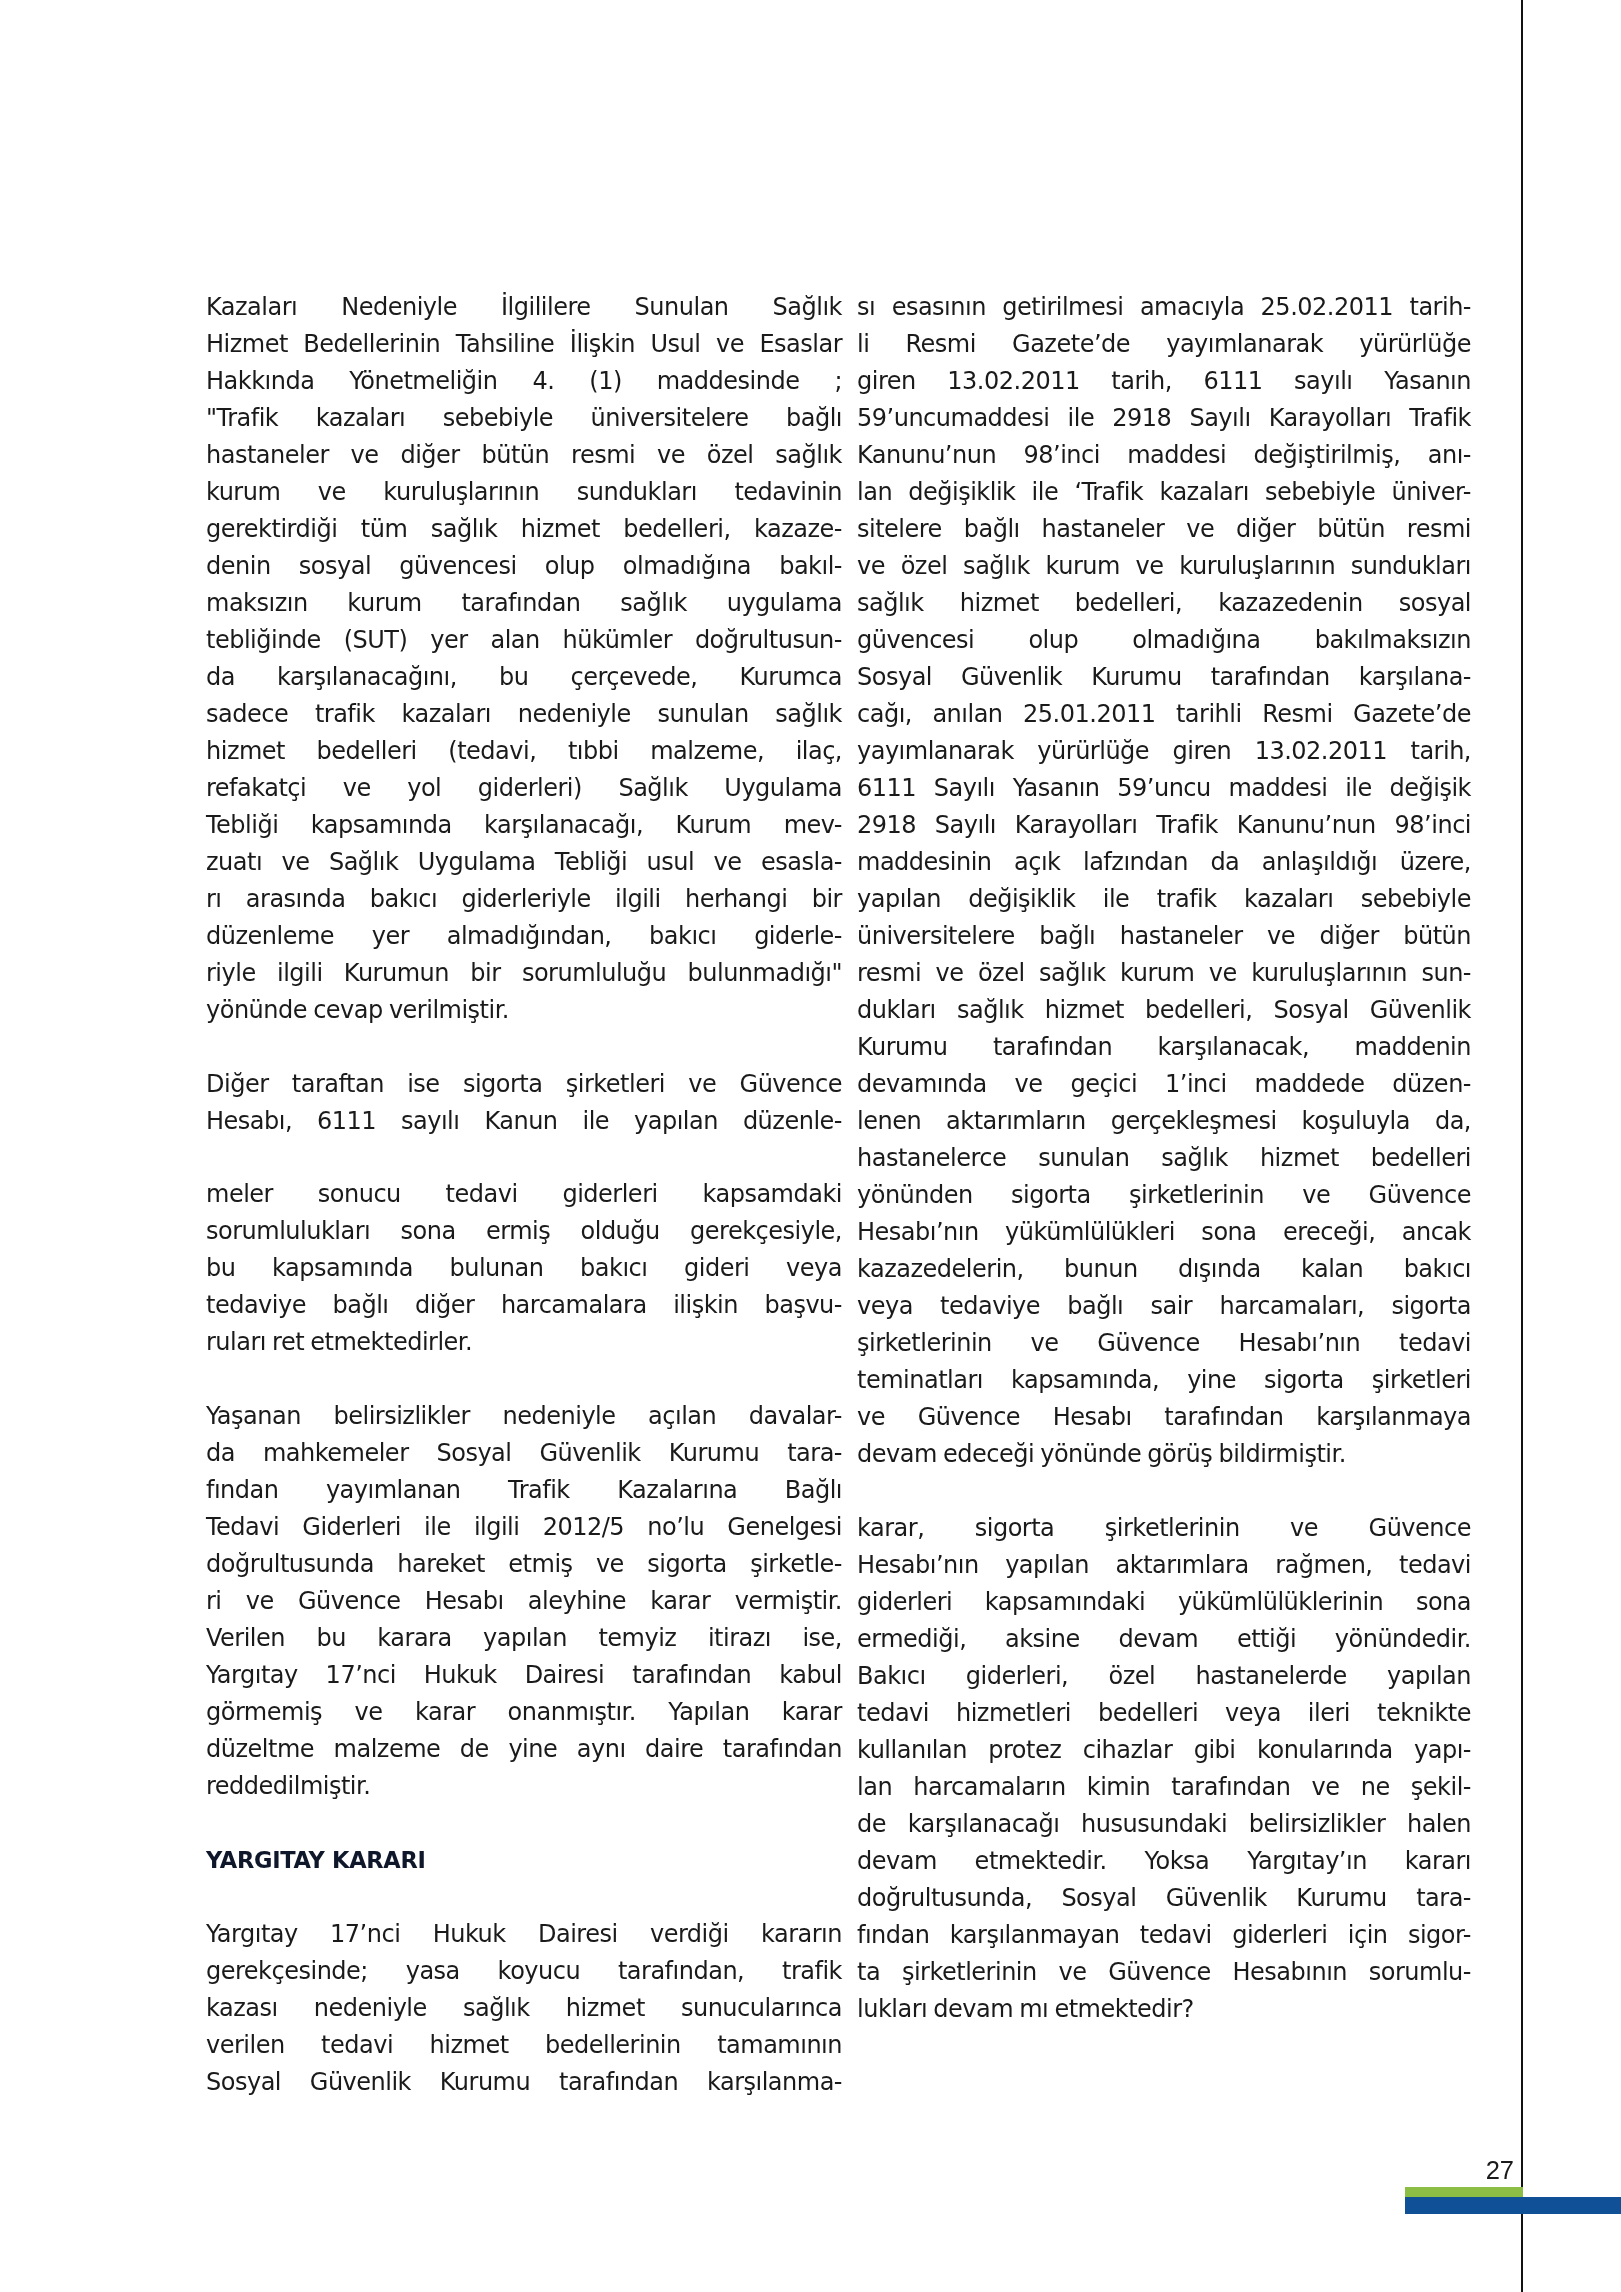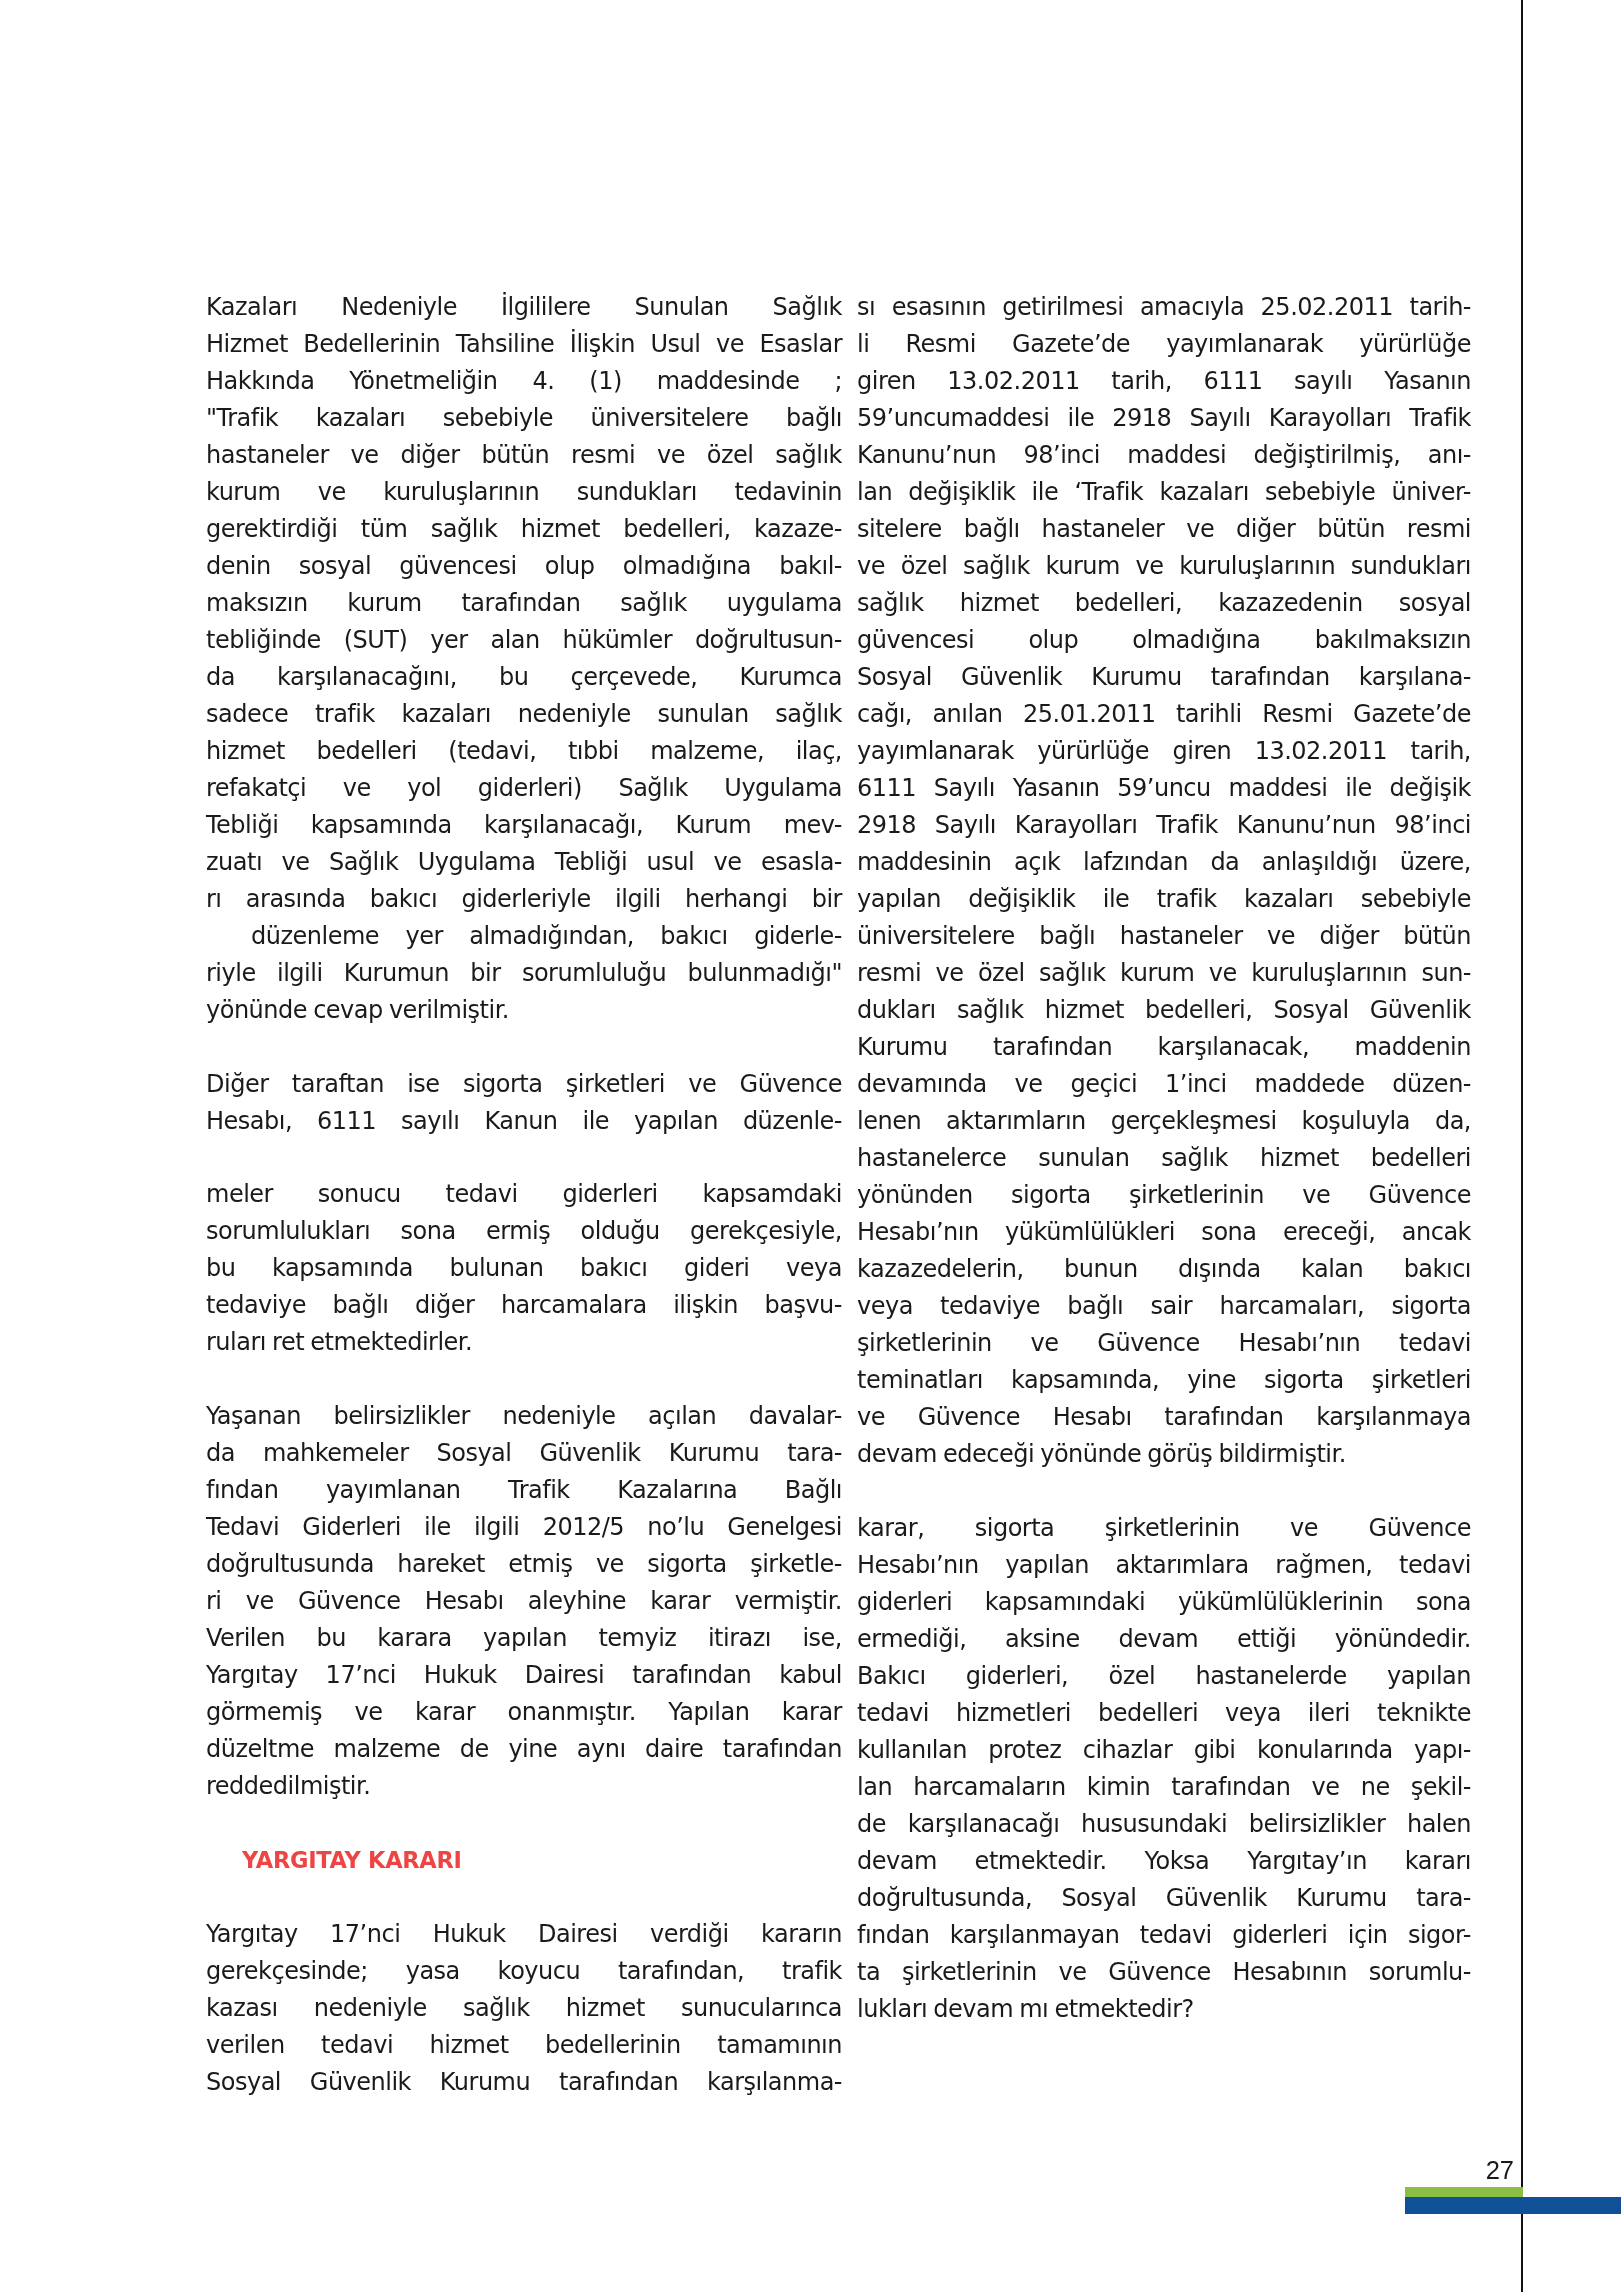--- a/index.html
+++ b/index.html
@@ -118,21 +118,21 @@
         <span class="line" style="display: block;">denin sosyal güvencesi olup olmadığına bakıl-</span>
         <span class="line" style="display: block;">maksızın kurum tarafından sağlık uygulama</span>
         <span class="line" style="display: block;">tebliğinde (SUT) yer alan hükümler doğrultusun-</span>
         <span class="line" style="display: block;">da karşılanacağını, bu çerçevede, Kurumca</span>
         <span class="line" style="display: block;">sadece trafik kazaları nedeniyle sunulan sağlık</span>
         <span class="line" style="display: block;">hizmet bedelleri (tedavi, tıbbi malzeme, ilaç,</span>
         <span class="line" style="display: block;">refakatçi ve yol giderleri) Sağlık Uygulama</span>
         <span class="line" style="display: block;">Tebliği kapsamında karşılanacağı, Kurum mev-</span>
         <span class="line" style="display: block;">zuatı ve Sağlık Uygulama Tebliği usul ve esasla-</span>
         <span class="line" style="display: block;">rı arasında bakıcı giderleriyle ilgili herhangi bir</span>
-        <span class="line" style="display: block; margin-left: 45px;">düzenleme yer almadığından, bakıcı giderle-</span>
+        <span class="line" style="display: block;">düzenleme yer almadığından, bakıcı giderle-</span>
         <span class="line" style="display: block;">riyle ilgili Kurumun bir sorumluluğu bulunmadığı"</span>
         <span class="line last" style="display: block;">yönünde cevap verilmiştir.</span>
       </div>
       <div class="para">
         <span class="line" style="display: block;">Diğer taraftan ise sigorta şirketleri ve Güvence</span>
         <span class="line" style="display: block;">Hesabı, 6111 sayılı Kanun ile yapılan düzenle-</span>
         <span class="line" style="display: block; margin-top: 36px;">meler sonucu tedavi giderleri kapsamdaki</span>
         <span class="line" style="display: block;">sorumlulukları sona ermiş olduğu gerekçesiyle,</span>
         <span class="line" style="display: block;">bu kapsamında bulunan bakıcı gideri veya</span>
         <span class="line" style="display: block;">tedaviye bağlı diğer harcamalara ilişkin başvu-</span>
@@ -144,21 +144,21 @@
         <span class="line" style="display: block;">fından yayımlanan Trafik Kazalarına Bağlı</span>
         <span class="line" style="display: block;">Tedavi Giderleri ile ilgili 2012/5 no’lu Genelgesi</span>
         <span class="line" style="display: block;">doğrultusunda hareket etmiş ve sigorta şirketle-</span>
         <span class="line" style="display: block;">ri ve Güvence Hesabı aleyhine karar vermiştir.</span>
         <span class="line" style="display: block;">Verilen bu karara yapılan temyiz itirazı ise,</span>
         <span class="line" style="display: block;">Yargıtay 17’nci Hukuk Dairesi tarafından kabul</span>
         <span class="line" style="display: block;">görmemiş ve karar onanmıştır. Yapılan karar</span>
         <span class="line" style="display: block;">düzeltme malzeme de yine aynı daire tarafından</span>
         <span class="line last" style="display: block;">reddedilmiştir.</span>
       </div>
-      <div class="heading" style="color: #ef4444; margin-left: 36px;">YARGITAY KARARI</div>
+      <div class="heading" style="color: #0f172a;">YARGITAY KARARI</div>
       <div class="para">
         <span class="line" style="display: block;">Yargıtay 17’nci Hukuk Dairesi verdiği kararın</span>
         <span class="line" style="display: block;">gerekçesinde;  yasa koyucu tarafından, trafik</span>
         <span class="line" style="display: block;">kazası nedeniyle sağlık hizmet sunucularınca</span>
         <span class="line" style="display: block;">verilen tedavi hizmet bedellerinin tamamının</span>
         <span class="line" style="display: block;">Sosyal Güvenlik Kurumu tarafından karşılanma-</span>
       </div>
     </div>
   <div class="col col-right">
       <div class="para">

